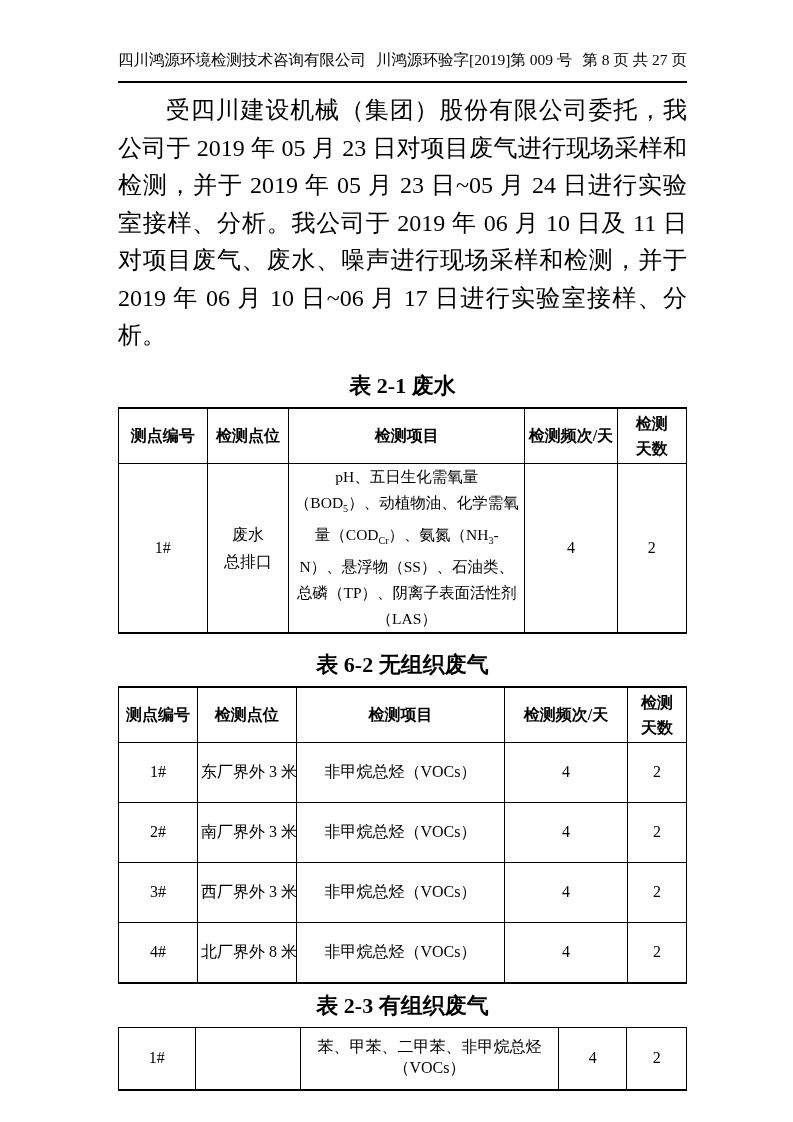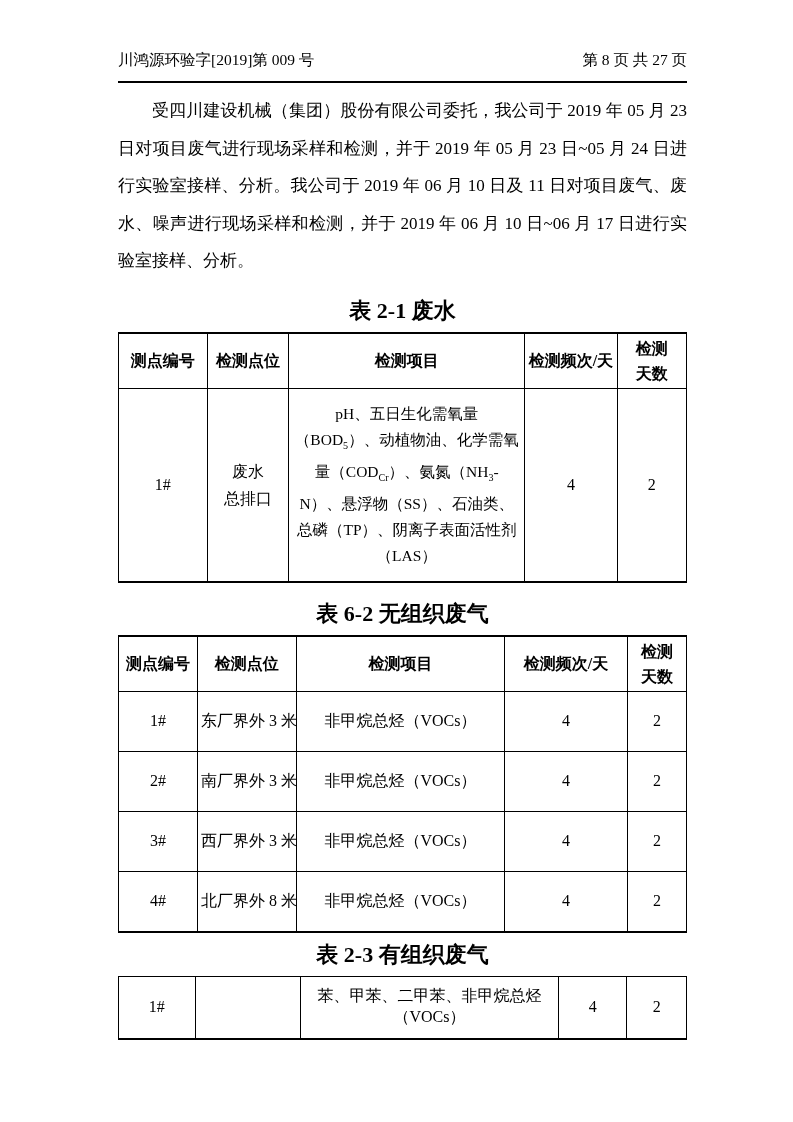--- a/index.html
+++ b/index.html
@@ -18,21 +18,21 @@
     display:flex; justify-content:space-between; align-items:baseline;
     font-size:15.5px; white-space:nowrap;
     padding-bottom:10px;
     border-bottom:2px solid #000000;
   }
   .section-heading {
     font-size:19px; font-weight:bold; margin:33px 0 0 0;
   }
   .section-heading.second { margin-top:16px; }
   .para {
-    font-size:17px; line-height:37.5px;
+    font-size:24px; line-height:37.5px;
     text-align:justify; text-indent:2em;
     margin:9px 0 0 0;
   }
   .table-title {
     text-align:center; font-weight:bold; font-size:22px;
     margin:16px 0 6px 0;
   }
   .table-title.mt-lg { margin-top:7px; }
   table.doc {
     width:100%; border-collapse:collapse; table-layout:fixed;
@@ -45,34 +45,35 @@
     font-weight:normal;
   }
   table.doc th { font-weight:bold; line-height:25px; }
   table.doc tr:first-child th { border-top:2.5px solid #000000; }
   table.doc tr:last-child td { border-bottom:2.5px solid #000000; }
   .nowrap { white-space:nowrap; }
   .two-line { line-height:27px; }
   #table1 th { height:50px; }
   #table1 td { height:100px; }
   #table1 .items-cell {
-    font-size:15.5px; line-height:26px; padding:12px 5px; text-align:center;
+    font-size:15.5px; line-height:26px; padding:0 5px; text-align:center;
   }
   #table2 th { height:50px; }
   #table2 td { height:55px; }
   #table3 th { height:60px; }
   #table3 td { height:57px; }
   .sub { vertical-align:sub; font-size:0.65em; }
 </style>
 </head>
 <body>
 
 <div class="page">
 
   <div class="page-header">
+    <span>四川鸿源环境检测技术咨询有限公司</span>
     <span>川鸿源环验字[2019]第 009 号</span>
     <span>第 8 页 共 27 页</span>
   </div>
 
 
   <p class="para">受四川建设机械（集团）股份有限公司委托，我公司于 2019 年 05 月 23 日对项目废气进行现场采样和检测，并于 2019 年 05 月 23 日~05 月 24 日进行实验室接样、分析。我公司于 2019 年 06 月 10 日及 11 日对项目废气、废水、噪声进行现场采样和检测，并于 2019 年 06 月 10 日~06 月 17 日进行实验室接样、分析。</p>
 
 
   <div class="table-title">表 2-1 废水</div>
 

